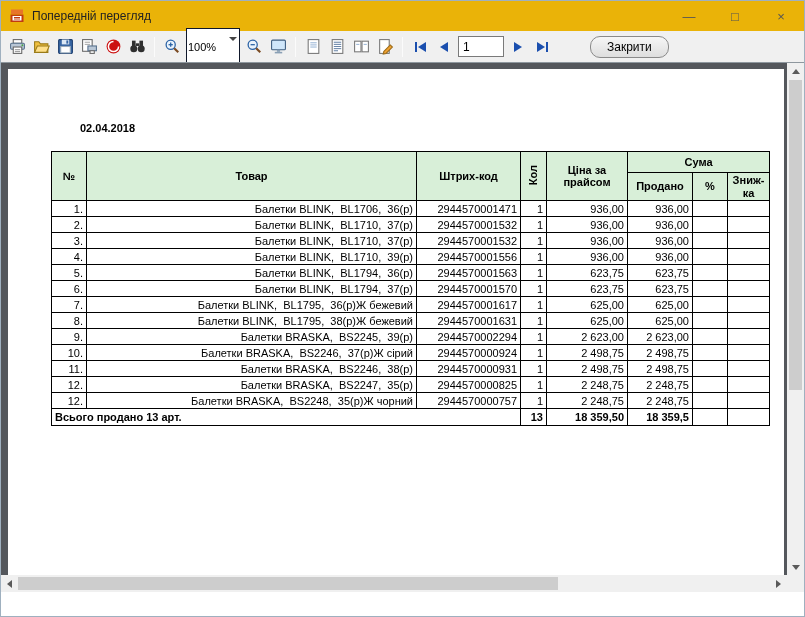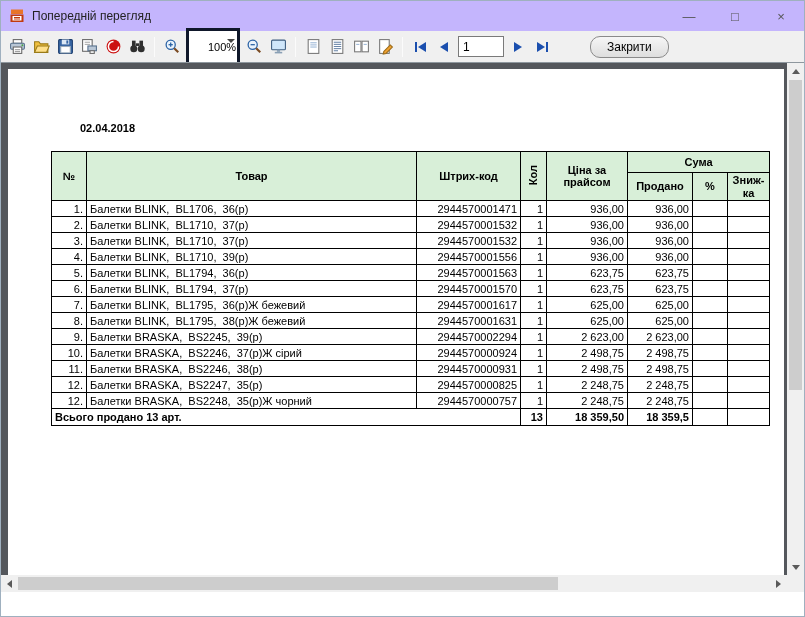--- a/index.html
+++ b/index.html
@@ -2,39 +2,39 @@
 <html><head>
 <meta charset="utf-8">
 <style>
   * { margin:0; padding:0; box-sizing:border-box; }
   html,body { width:805px; height:617px; overflow:hidden;
     font-family:"Liberation Sans","DejaVu Sans",sans-serif; }
   .window { position:relative; width:805px; height:617px; background:#fff;
     border:1px solid #9fb0bf; }
 
   
-  .titlebar { position:absolute; top:0; left:0; right:0; height:30px; background:#c4b5fd;
+  .titlebar { position:absolute; top:0; left:0; right:0; height:30px; background:#eab308;
     display:flex; align-items:center; padding-left:8px; }
   .app-icon { width:16px; height:16px; margin-right:7px; flex:0 0 auto; }
   .title-text { font-size:12px; color:#222; flex:1 1 auto; }
   .win-controls { display:flex; height:30px; }
   .win-btn { width:46px; height:30px; display:flex; align-items:center; justify-content:center;
     font-size:13px; color:#555; cursor:default; }
 
   
   .toolbar { position:absolute; top:30px; left:0; right:0; height:31px; background:#f0f0f0;
     display:flex; align-items:center; padding:0 4px; }
   .tbtn { width:24px; height:24px; display:flex; align-items:center; justify-content:center;
     border:1px solid transparent; border-radius:2px; }
   .tbtn svg { display:block; }
   .tsep { width:1px; height:20px; background:#c6c6c6; margin:0 5px;
     border-right:1px solid #fbfbfb; }
-  .zoom-select { width:54px; height:37px; background:#fff; border:3px solid #0f172a;
+  .zoom-select { width:54px; height:37px; background:#fff; border:1px solid #0f172a;
     display:flex; align-items:center; margin:0 2px; font-size:11px; color:#000;
-    padding-left:19px; position:relative; }
+    padding-left:1px; position:relative; }
   .zoom-select .dd { position:absolute; right:2px; top:8px; width:0; height:0;
     border-left:4px solid transparent; border-right:4px solid transparent; border-top:4px solid #444; }
   .page-input { width:46px; height:21px; border:1px solid #7a7a7a; font-size:12px;
     padding:1px 4px; margin:0 2px; font-family:inherit; }
   .nav-bar { width:2px; height:10px; background:#1b4fae; }
   .tri-l { width:0; height:0; border-top:5px solid transparent; border-bottom:5px solid transparent;
     border-right:8px solid #1b4fae; }
   .tri-r { width:0; height:0; border-top:5px solid transparent; border-bottom:5px solid transparent;
     border-left:8px solid #1b4fae; }
   .navbtn { gap:1px; }
@@ -56,21 +56,21 @@
   .report-table { margin:17px 0 0 43px; border-collapse:collapse; table-layout:fixed;
     font-size:11px; color:#000; }
   .report-table th, .report-table td { border:1px solid #000; overflow:hidden; }
   .report-table thead th { background:#d8efd8; font-weight:bold; text-align:center;
     padding:1px 2px; line-height:1.15; white-space:pre-line; }
   .report-table thead tr th { height:21px; }
   .vert { writing-mode:vertical-rl; transform:rotate(180deg); display:inline-block; line-height:1; }
   .report-table tbody td { height:16px; line-height:14px; padding:0 3px; background:#fff; }
   .report-table tfoot td { height:17px; line-height:15px; padding:0 3px; font-weight:bold; }
   .c-num, .c-barcode, .c-qty, .c-price, .c-sold { text-align:right; }
-  .c-product { text-align:left; white-space:pre; }
+  .c-product { text-align:right; white-space:pre; }
   .t-label { text-align:left; }
 
   
   .vscroll { position:absolute; top:0; right:0; width:17px; height:513px; background:#f0f0f0; }
   .hscroll { position:absolute; left:0; bottom:0; width:786px; height:17px; background:#f0f0f0; }
   .scroll-corner { position:absolute; right:0; bottom:0; width:17px; height:17px; background:#f0f0f0; }
   .sc-btn { position:absolute; width:17px; height:17px; display:flex; align-items:center; justify-content:center; }
   .arr { width:0; height:0; }
   .arr-up { border-left:4px solid transparent; border-right:4px solid transparent; border-bottom:5px solid #5a5a5a; }
   .arr-dn { border-left:4px solid transparent; border-right:4px solid transparent; border-top:5px solid #5a5a5a; }

